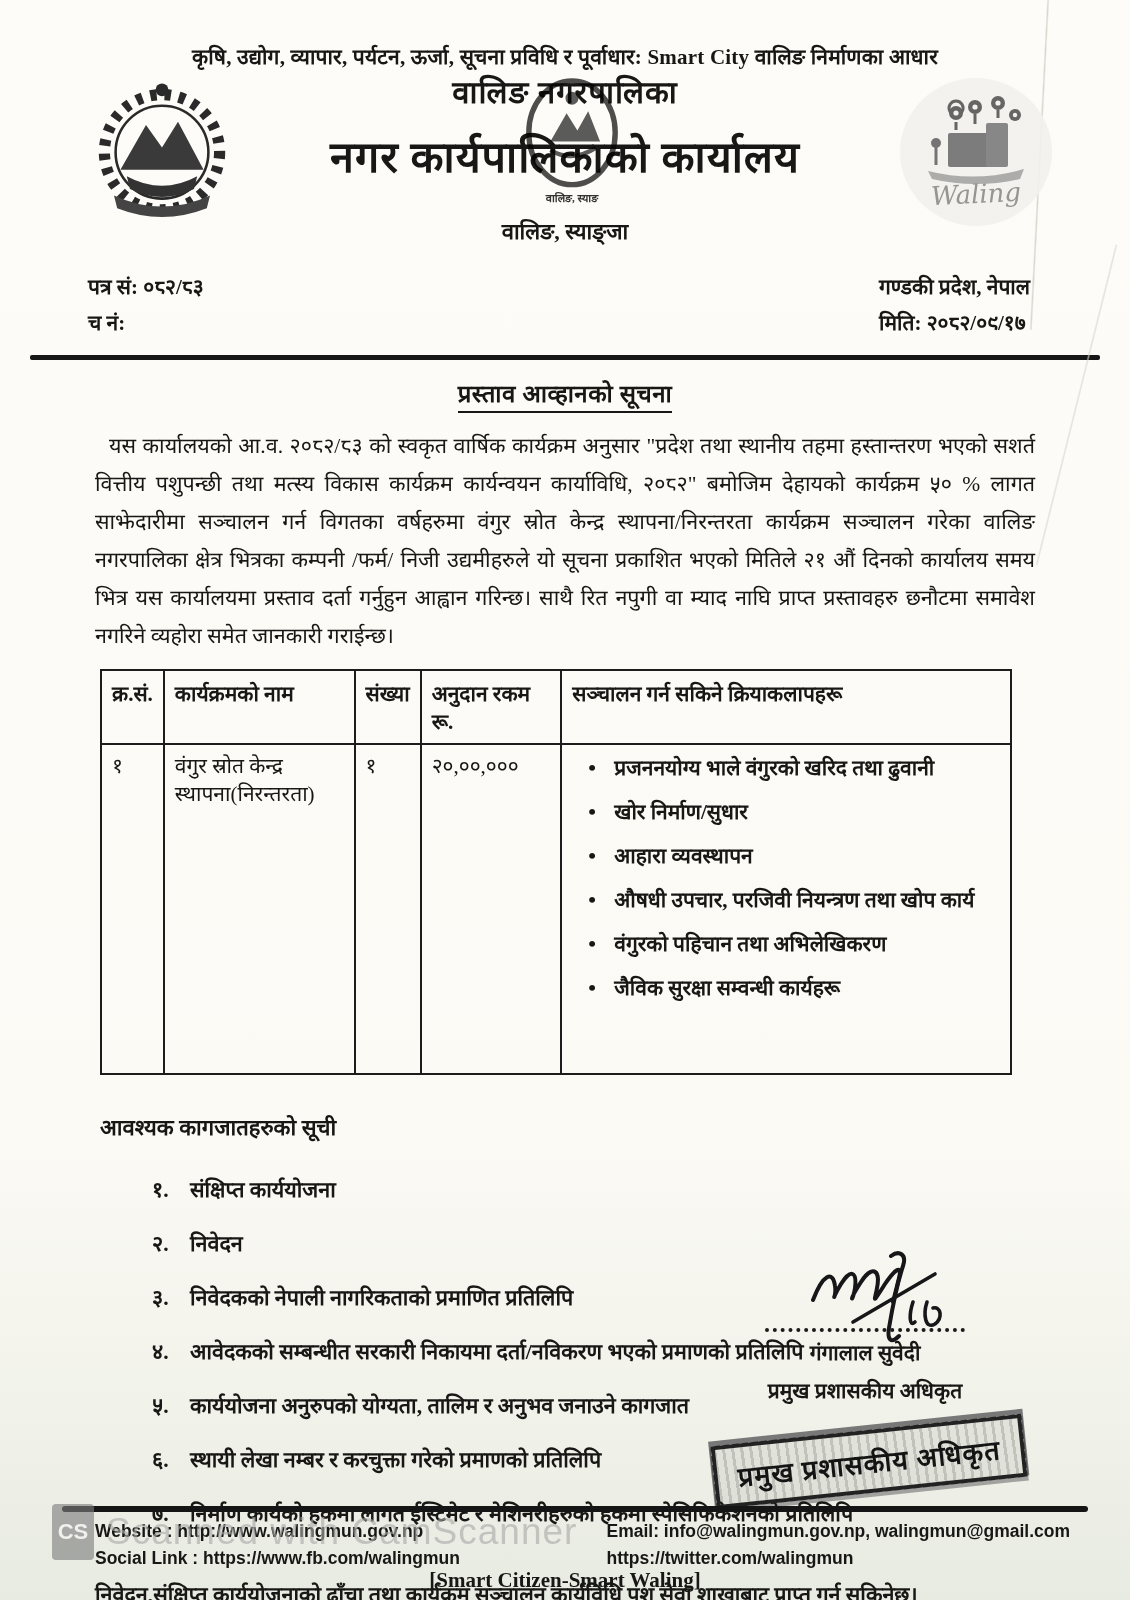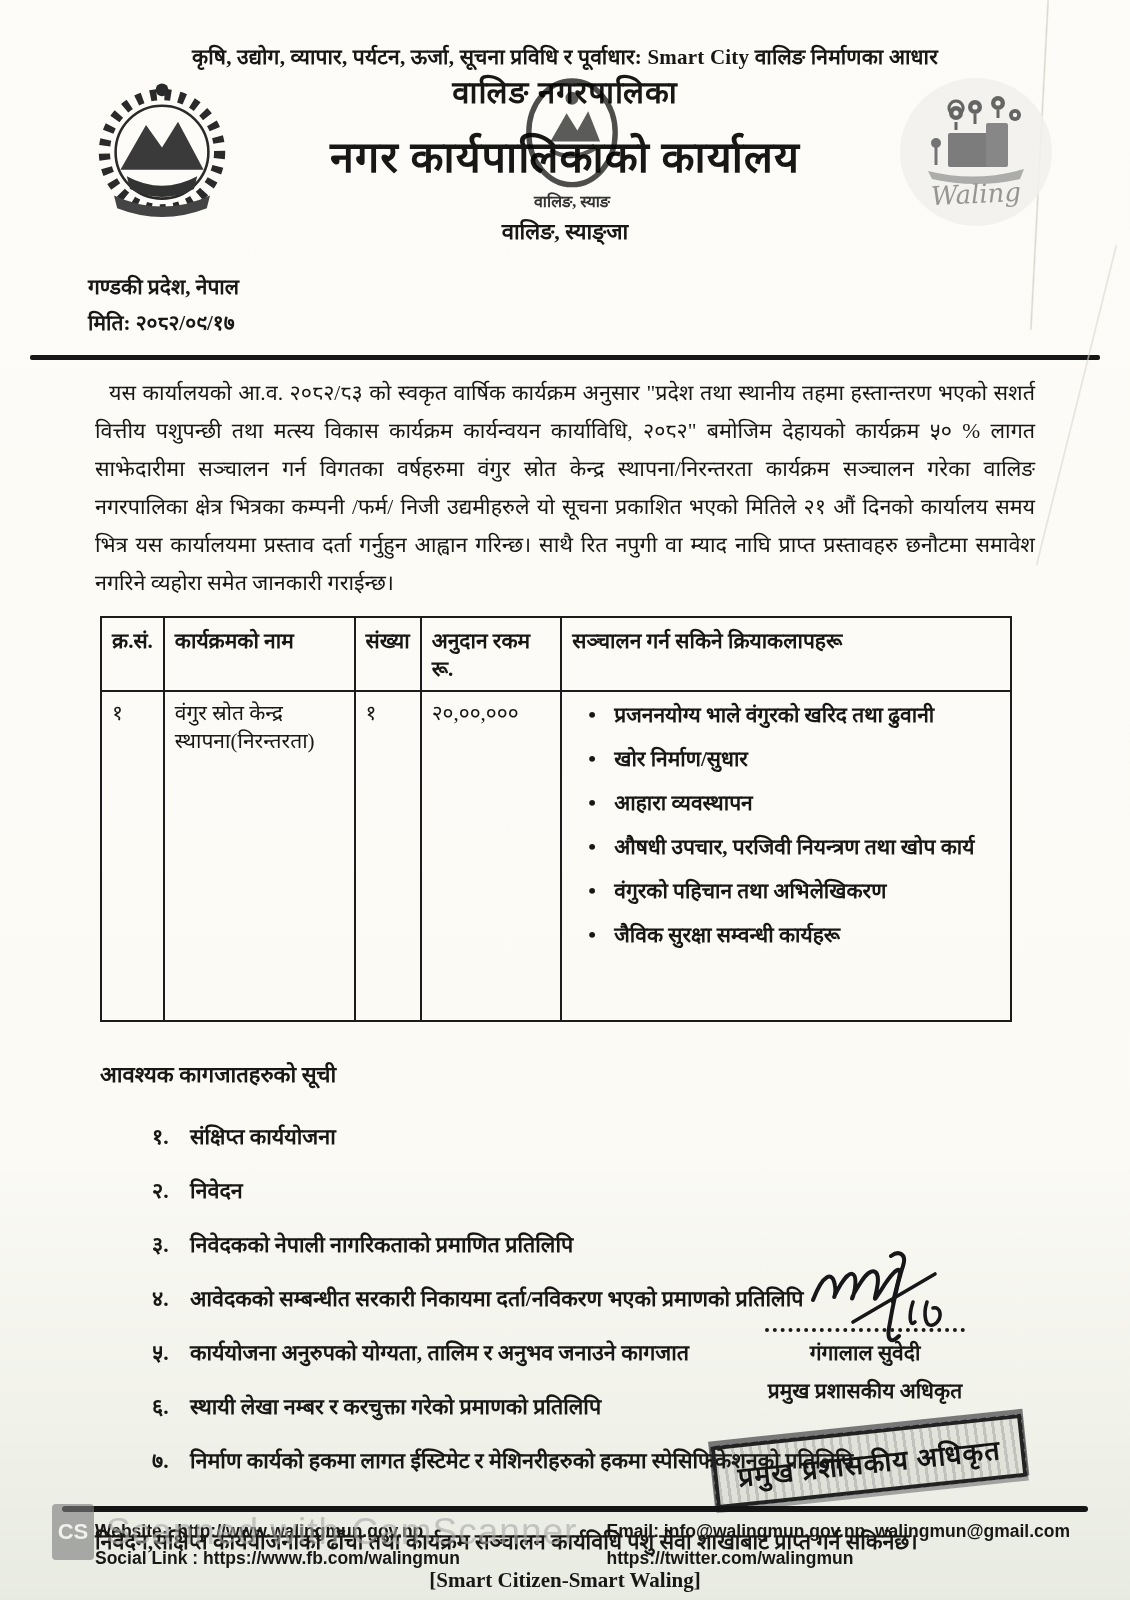--- a/index.html
+++ b/index.html
@@ -40,21 +40,21 @@
   }
   .head-center { position: absolute; left: 0; right: 0; top: 0; text-align: center; }
   .muni-name { font-size: 31px; font-weight: 700; letter-spacing: 1px; }
   .office-name { font-size: 43px; font-weight: 700; margin-top: 14px; letter-spacing: 1px; }
   .office-addr { font-size: 22px; font-weight: 700; margin-top: 30px; }
   .center-stamp {
     position: absolute; left: 507px; top: 2px; width: 130px; height: 168px;
     opacity: .92; mix-blend-mode: multiply; text-align: center;
   }
   .center-stamp svg { width: 108px; height: 128px; }
-  .center-stamp .stamp-small-text { font-size: 16px; font-weight: 700; color: #222; margin-top: -14px; }
+  .center-stamp .stamp-small-text { font-size: 11px; font-weight: 700; color: #222; margin-top: -14px; }
 
   
   .meta-row {
     display: flex; justify-content: space-between;
     padding: 4px 100px 0 88px; font-size: 21px; font-weight: 700;
   }
   .meta-left div, .meta-right div { line-height: 36px; }
   .rule { height: 5px; background: #171717; margin: 14px 30px 0 30px; border-radius: 2px; }
 
   
@@ -195,28 +195,35 @@
           <circle cx="95" cy="20" r="2.2" fill="#f2f1ee"></circle>
         <circle cx="16" cy="48" r="5" fill="#666"></circle>
           <rect x="14.5" y="52" width="3" height="18" fill="#666"></rect>
         <path d="M8 76 Q56 88 104 74 L100 84 Q56 94 12 84 Z" fill="#8a8a8a" opacity=".75"></path>
       </svg>
       <div class="waling-script">Waling</div>
     </div>
   </div>
 
   <div class="meta-row">
+    <div class="meta-left">
+      <div>पत्र सं: ०८२/८३</div>
+      <div>च नं:</div>
+    </div>
     <div class="meta-right">
       <div>गण्डकी प्रदेश, नेपाल</div>
       <div>मिति: २०८२/०९/१७</div>
     </div>
   </div>
 
   <div class="rule"></div>
 
+  <div class="notice-title-wrap">
+    <span class="notice-title">प्रस्ताव आव्हानको सूचना</span>
+  </div>
   <p class="body-para">यस कार्यालयको आ.व. २०८२/८३ को स्वकृत वार्षिक कार्यक्रम अनुसार "प्रदेश तथा स्थानीय तहमा हस्तान्तरण भएको सशर्त वित्तीय पशुपन्छी तथा मत्स्य विकास कार्यक्रम कार्यन्वयन कार्याविधि, २०८२" बमोजिम देहायको कार्यक्रम ५० % लागत साझेदारीमा सञ्चालन गर्न विगतका वर्षहरुमा वंगुर स्रोत केन्द्र स्थापना/निरन्तरता कार्यक्रम सञ्चालन गरेका वालिङ नगरपालिका क्षेत्र भित्रका कम्पनी /फर्म/ निजी उद्यमीहरुले यो सूचना प्रकाशित भएको मितिले २१ औं दिनको कार्यालय समय भित्र यस कार्यालयमा प्रस्ताव दर्ता गर्नुहुन आह्वान गरिन्छ। साथै रित नपुगी वा म्याद नाघि प्राप्त प्रस्तावहरु छनौटमा समावेश नगरिने व्यहोरा समेत जानकारी गराईन्छ।</p>
 
   <table class="program">
     <tbody>
         <tr>
       <th class="col-sn">क्र.सं.</th>
       <th class="col-name">कार्यक्रमको नाम</th>
       <th class="col-qty">संख्या</th>
       <th class="col-amt">अनुदान रकम रू.</th>
       <th class="col-act">सञ्चालन गर्न सकिने क्रियाकलापहरू</th>

